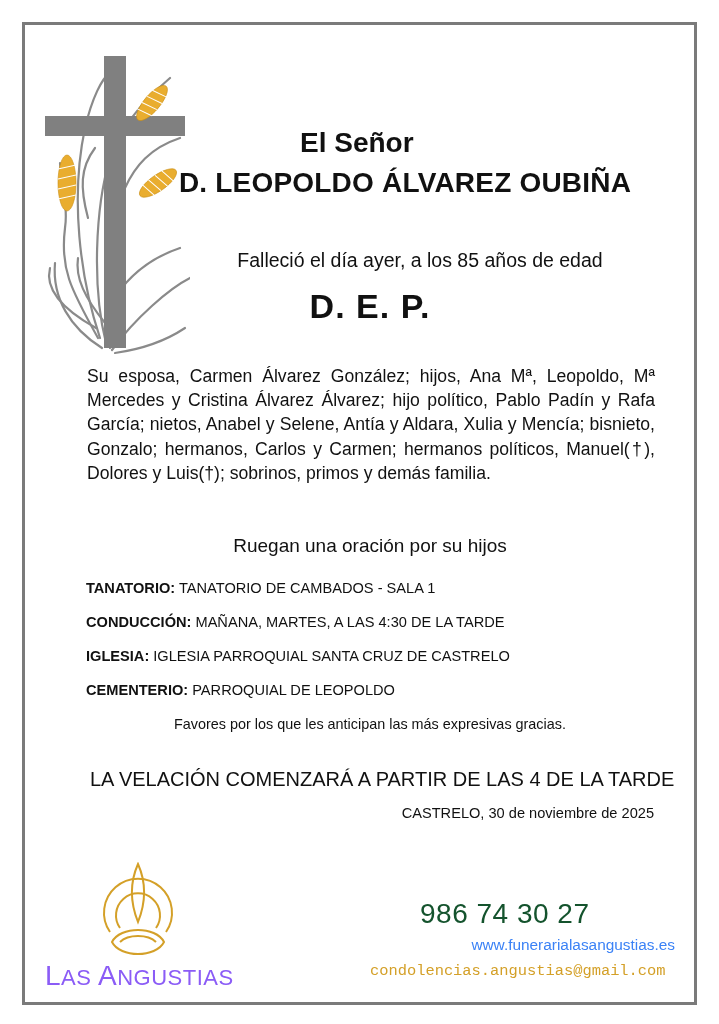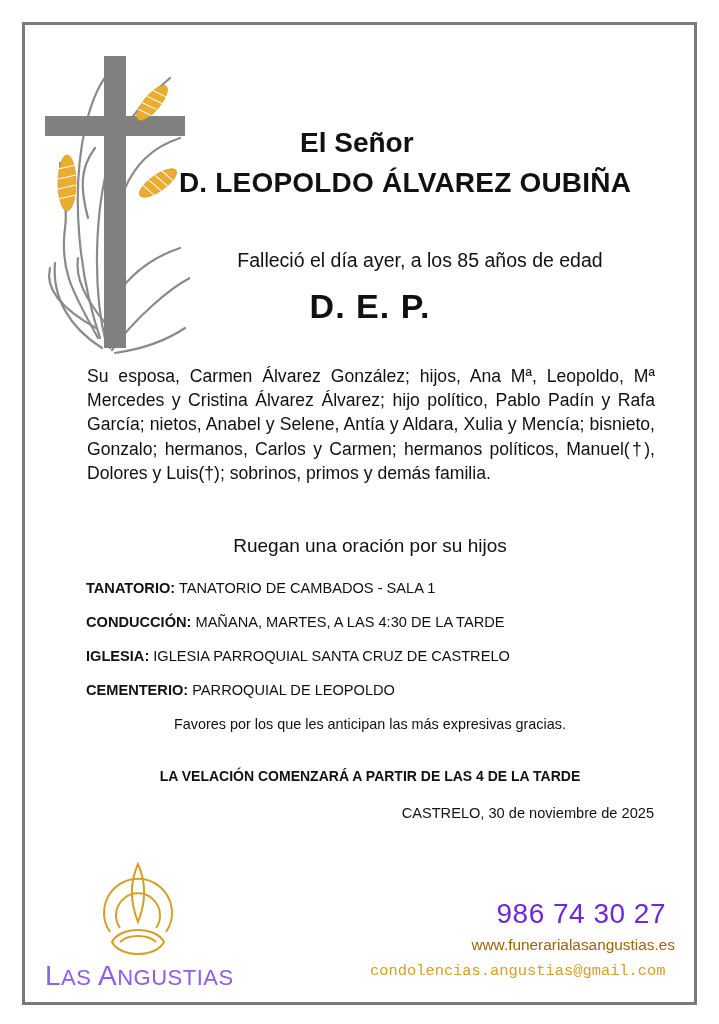--- a/index.html
+++ b/index.html
@@ -18,27 +18,27 @@
   .died { left: 190px; top: 220px; width: 460px; font-size: 19.5px; text-align: center; margin-top: 29px; }
   .dep { left: 280px; top: 287px; width: 180px; font-size: 34px; font-weight: bold; text-align: center; letter-spacing: 1px; }
   .family {
     position: absolute; left: 87px; top: 364px; width: 568px;
     font-size: 17.6px; line-height: 24.2px; text-align: justify; white-space: normal;
   }
   .pray { left: 150px; top: 535px; width: 440px; font-size: 19px; text-align: center; }
   .detail { left: 86px; font-size: 14.6px; }
   .detail b { font-weight: bold; }
   .thanks { left: 120px; top: 716px; width: 500px; font-size: 14.4px; text-align: center; }
-  .vela { left: 90px; top: 768px; width: 560px; font-size: 14px; font-weight: bold; text-align: center; }
+  .vela { left: 90px; top: 768px; width: 560px; font-size: 20px; font-weight: normal; text-align: center; }
   .date { left: 340px; top: 805px; width: 314px; font-size: 14.6px; text-align: right; }
   .logo { position: absolute; left: 90px; top: 862px; width: 96px; height: 100px; }
   .brand { left: 45px; top: 960px; font-size: 22px; color: #8b5cf6; letter-spacing: 0.5px; }
   .brand .big { font-size: 28px; }
-  .phone { left: 411px; top: 898px; width: 255px; text-align: right; font-size: 28px; color: #6d28d9; letter-spacing: 0.5px; }
-  .web { left: 380px; top: 936px; width: 295px; text-align: right; font-size: 15.4px; color: #a16207; }
+  .phone { left: 420px; top: 898px; width: 255px; text-align: left; font-size: 28px; color: #14532d; letter-spacing: 0.5px; }
+  .web { left: 380px; top: 936px; width: 295px; text-align: right; font-size: 15.4px; color: #3b82f6; }
   .mail { left: 370px; top: 962px; width: 305px; text-align: left; font-size: 15.4px; color: #d4a028; font-family: Liberation Mono, monospace; }
 </style>
 </head>
 <body>
 
 <div class="frame"></div>
 
 <svg class="emblem" viewBox="0 0 150 310">
 
   <g fill="none" stroke="#8a8a8a" stroke-width="2.2" stroke-linecap="round">

